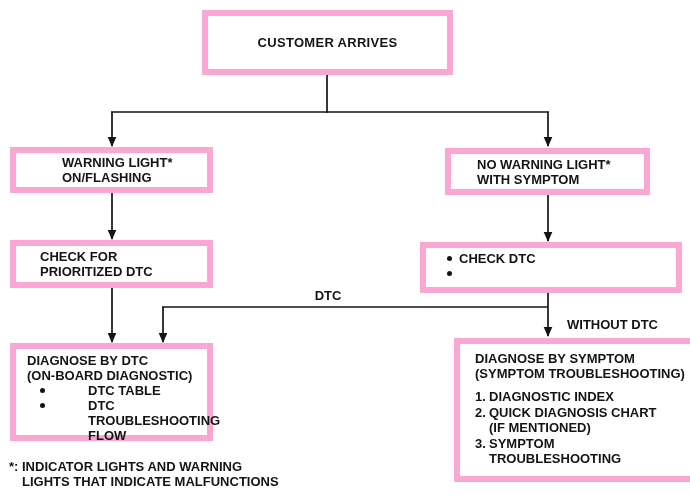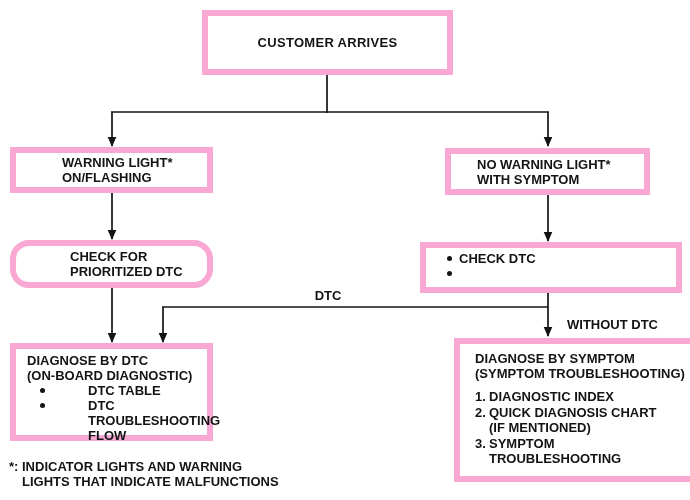--- a/index.html
+++ b/index.html
@@ -13,21 +13,21 @@
   #wires .ah{fill:#141414;}
   .node{
     position:absolute;box-sizing:border-box;border:6px solid #f9a8d4;background:#ffffff;
     z-index:1;display:flex;flex-direction:column;justify-content:center;
   }
   .ln{white-space:nowrap;display:block;}
   .center{align-items:center;justify-content:center;}
   #node-a{left:202px;top:10px;width:251px;height:65px;letter-spacing:.3px;}
   #node-b{left:10px;top:147px;width:203px;height:46px;padding-left:46px;}
   #node-c{left:445px;top:148px;width:205px;height:47px;padding-left:26px;}
-  #node-d{left:10px;top:240px;width:203px;height:48px;padding-left:54px;border-radius:19px;}
+  #node-d{left:10px;top:240px;width:203px;height:48px;padding-left:24px;}
   #node-e{left:420px;top:242px;width:262px;height:51px;justify-content:flex-start;padding:3px 4px 0 20px;}
   #node-f{left:10px;top:343px;width:203px;height:98px;justify-content:flex-start;padding:4px 2px 0 11px;}
   #node-g{left:421px;top:338px;width:256px;height:144px;justify-content:flex-start;padding:7px 4px 8px 15px;margin-left:33px;}
   .bullet-row{display:flex;}
   .bullet-dot{width:5px;height:5px;border-radius:50%;background:#141414;flex:none;margin:5px 7px 0 1px;}
   #node-f .bullet-row{margin-left:12px;gap:36px;}
   .num-list{margin-top:8px;line-height:15.5px;}
   .num-row{display:flex;}
   .num{width:14px;flex:none;}
   .edge-label{position:absolute;z-index:2;white-space:nowrap;}

